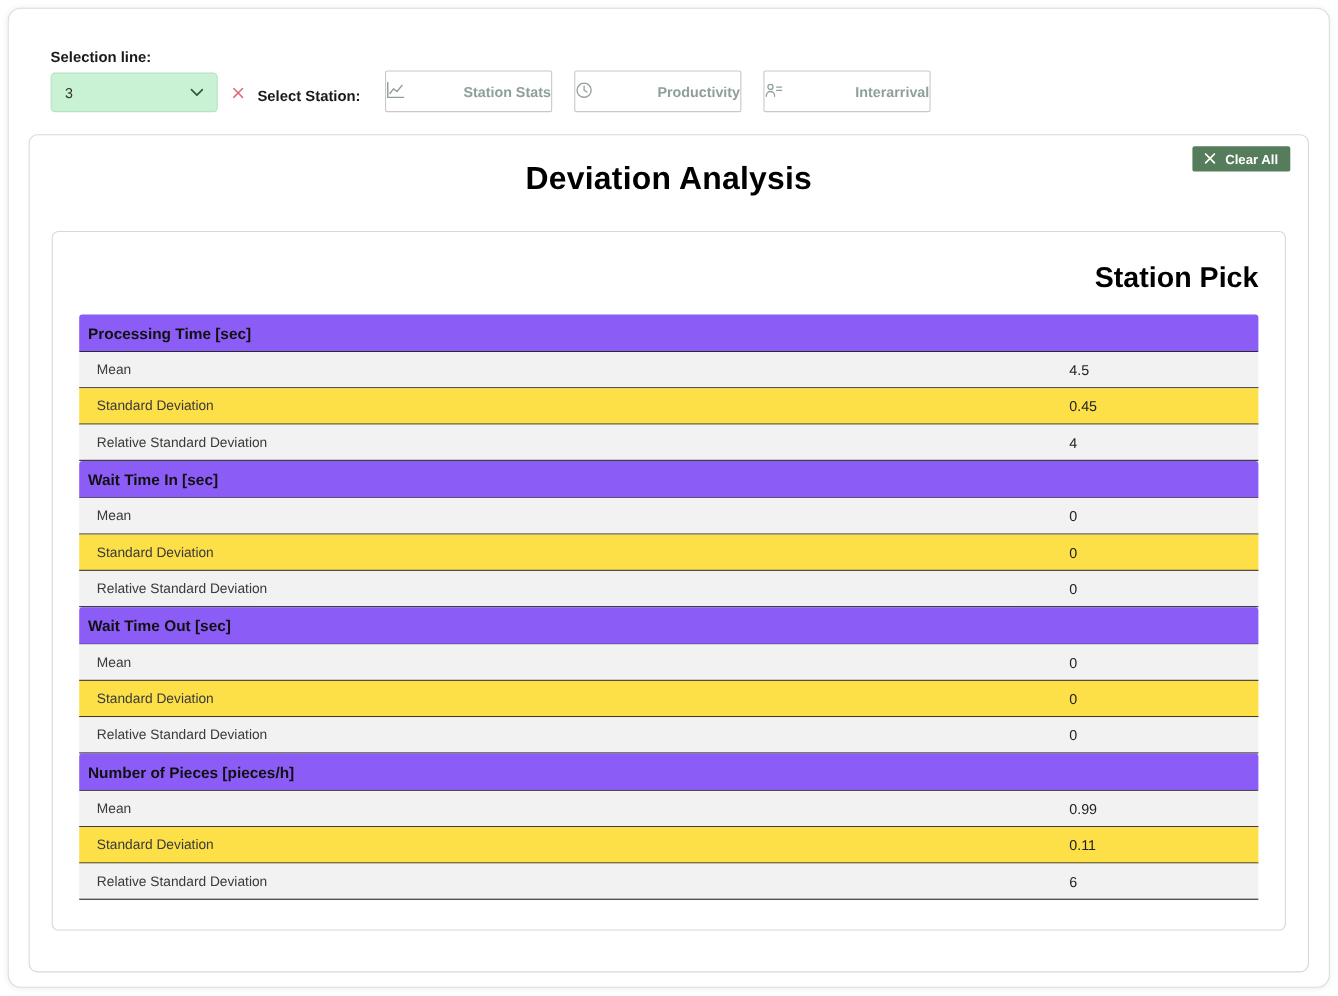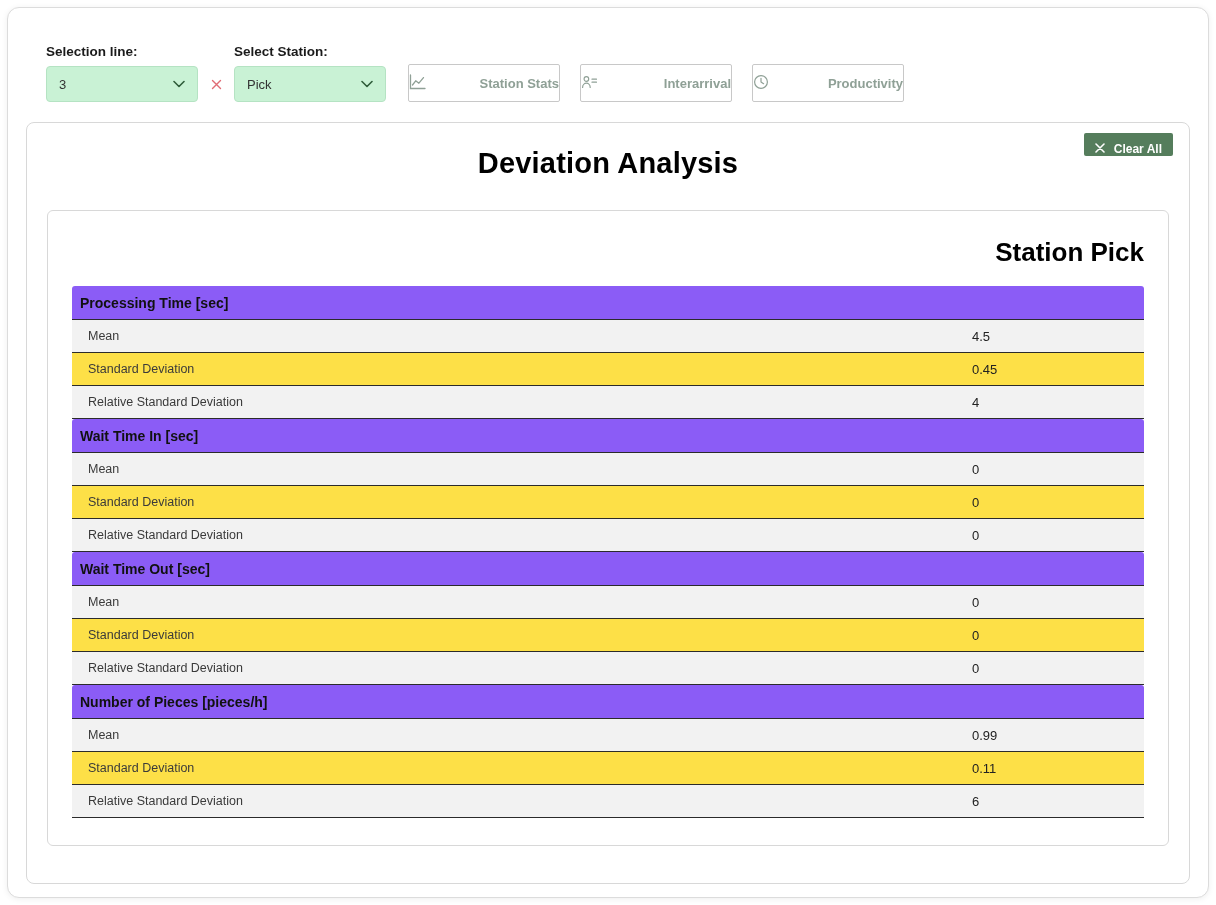--- a/index.html
+++ b/index.html
@@ -66,21 +66,21 @@
     border:1px solid #d8d8d8;
     border-radius:8px;
     position:relative;
     background:#fff;
   }
   .clear-all {
     position:absolute; top:10px; right:16px;
     height:23px;
     background:#557d5c;
     color:#fff;
-    display:flex; align-items:flex-end; gap:9px;
+    display:flex; align-items:center; gap:9px;
     padding:0 11px;
     font-size:12px; font-weight:700;
     border-radius:2px;
     cursor:pointer;
   }
   .panel-title {
     text-align:center;
     margin-top:24px;
     font-size:29px; font-weight:700; color:#000;
     letter-spacing:0.2px;
@@ -147,63 +147,55 @@
     </div>
 
     <div class="remove-x">
       <svg width="11" height="11" viewBox="0 0 11 11">
           <path d="M1.5 1.5l8 8M9.5 1.5l-8 8" stroke="#e06c75" stroke-width="1.4" stroke-linecap="round"></path>
         </svg>
     </div>
 
     <div class="field">
       <div class="field-label">Select Station:</div>
-      <div class="select">
-        <span>Pick</span>
-        <span class="chev">
-          <svg width="12" height="8" viewBox="0 0 12 8">
-              <path d="M1 1.5l5 5 5-5" stroke="#2f5d3a" stroke-width="1.6" fill="none" stroke-linecap="round" stroke-linejoin="round"></path>
-            </svg>
-        </span>
-      </div>
     </div>
 
     <div class="gap-a"></div>
 
     <div class="tb-btn">
       <span>
         <svg width="17" height="16" viewBox="0 0 17 16">
             <path d="M1.5 1v13.5H16" stroke="#8fa096" stroke-width="1.3" fill="none" stroke-linecap="round"></path>
             <path d="M3.5 11l3.2-4.2 3.2 2.4 4.6-5.6" stroke="#8fa096" stroke-width="1.3" fill="none" stroke-linecap="round" stroke-linejoin="round"></path>
           </svg>
       </span>
       <span>Station Stats</span>
+    </div>
+
+    <div class="tb-btn">
+      <span>
+        <svg width="16" height="16" viewBox="0 0 16 16">
+            <circle cx="8" cy="8" r="6.4" stroke="#8fa096" stroke-width="1.2" fill="none"></circle>
+            <path d="M8 4.3V8l2.6 1.7" stroke="#8fa096" stroke-width="1.2" fill="none" stroke-linecap="round" stroke-linejoin="round"></path>
+          </svg>
+      </span>
+      <span>Productivity</span>
     </div>
 
     <div class="tb-btn">
       <span>
         <svg width="17" height="16" viewBox="0 0 17 16">
             <circle cx="5.4" cy="5" r="2.3" stroke="#8fa096" stroke-width="1.2" fill="none"></circle>
             <path d="M1.6 13.5c0-2.7 1.9-4.3 3.8-4.3s3.8 1.6 3.8 4.3" stroke="#8fa096" stroke-width="1.2" fill="none" stroke-linecap="round"></path>
             <path d="M11 5.2h4.5M11 8.2h4.5" stroke="#8fa096" stroke-width="1.2" stroke-linecap="round"></path>
           </svg>
       </span>
       <span>Interarrival</span>
     </div>
 
-    <div class="tb-btn">
-      <span>
-        <svg width="16" height="16" viewBox="0 0 16 16">
-            <circle cx="8" cy="8" r="6.4" stroke="#8fa096" stroke-width="1.2" fill="none"></circle>
-            <path d="M8 4.3V8l2.6 1.7" stroke="#8fa096" stroke-width="1.2" fill="none" stroke-linecap="round" stroke-linejoin="round"></path>
-          </svg>
-      </span>
-      <span>Productivity</span>
-    </div>
-
   </div>
 
   <div class="panel">
 
     <div class="clear-all">
       <span>
         <svg width="10" height="10" viewBox="0 0 10 10">
             <path d="M1 1l8 8M9 1l-8 8" stroke="#fff" stroke-width="1.6" stroke-linecap="round"></path>
           </svg>
       </span>

